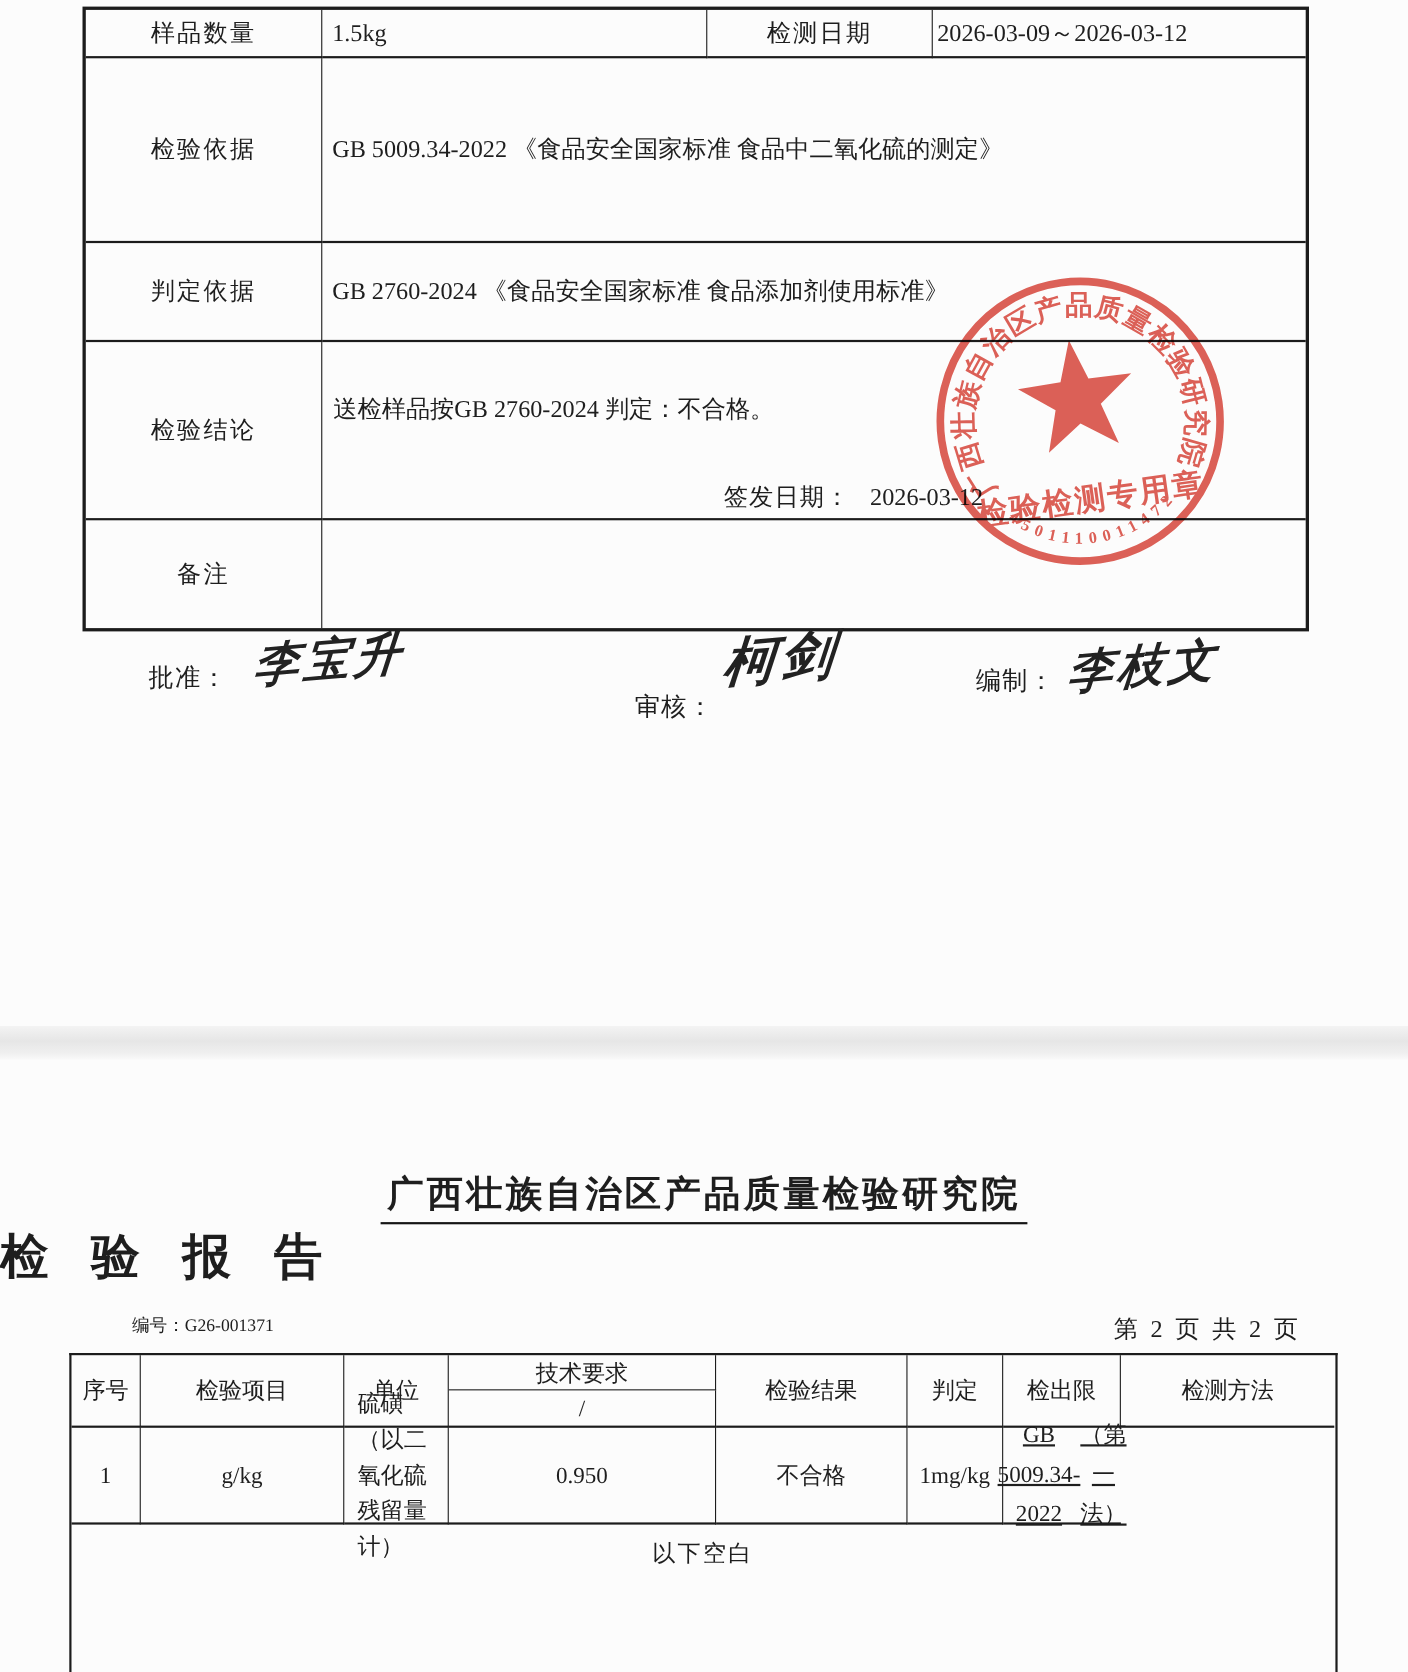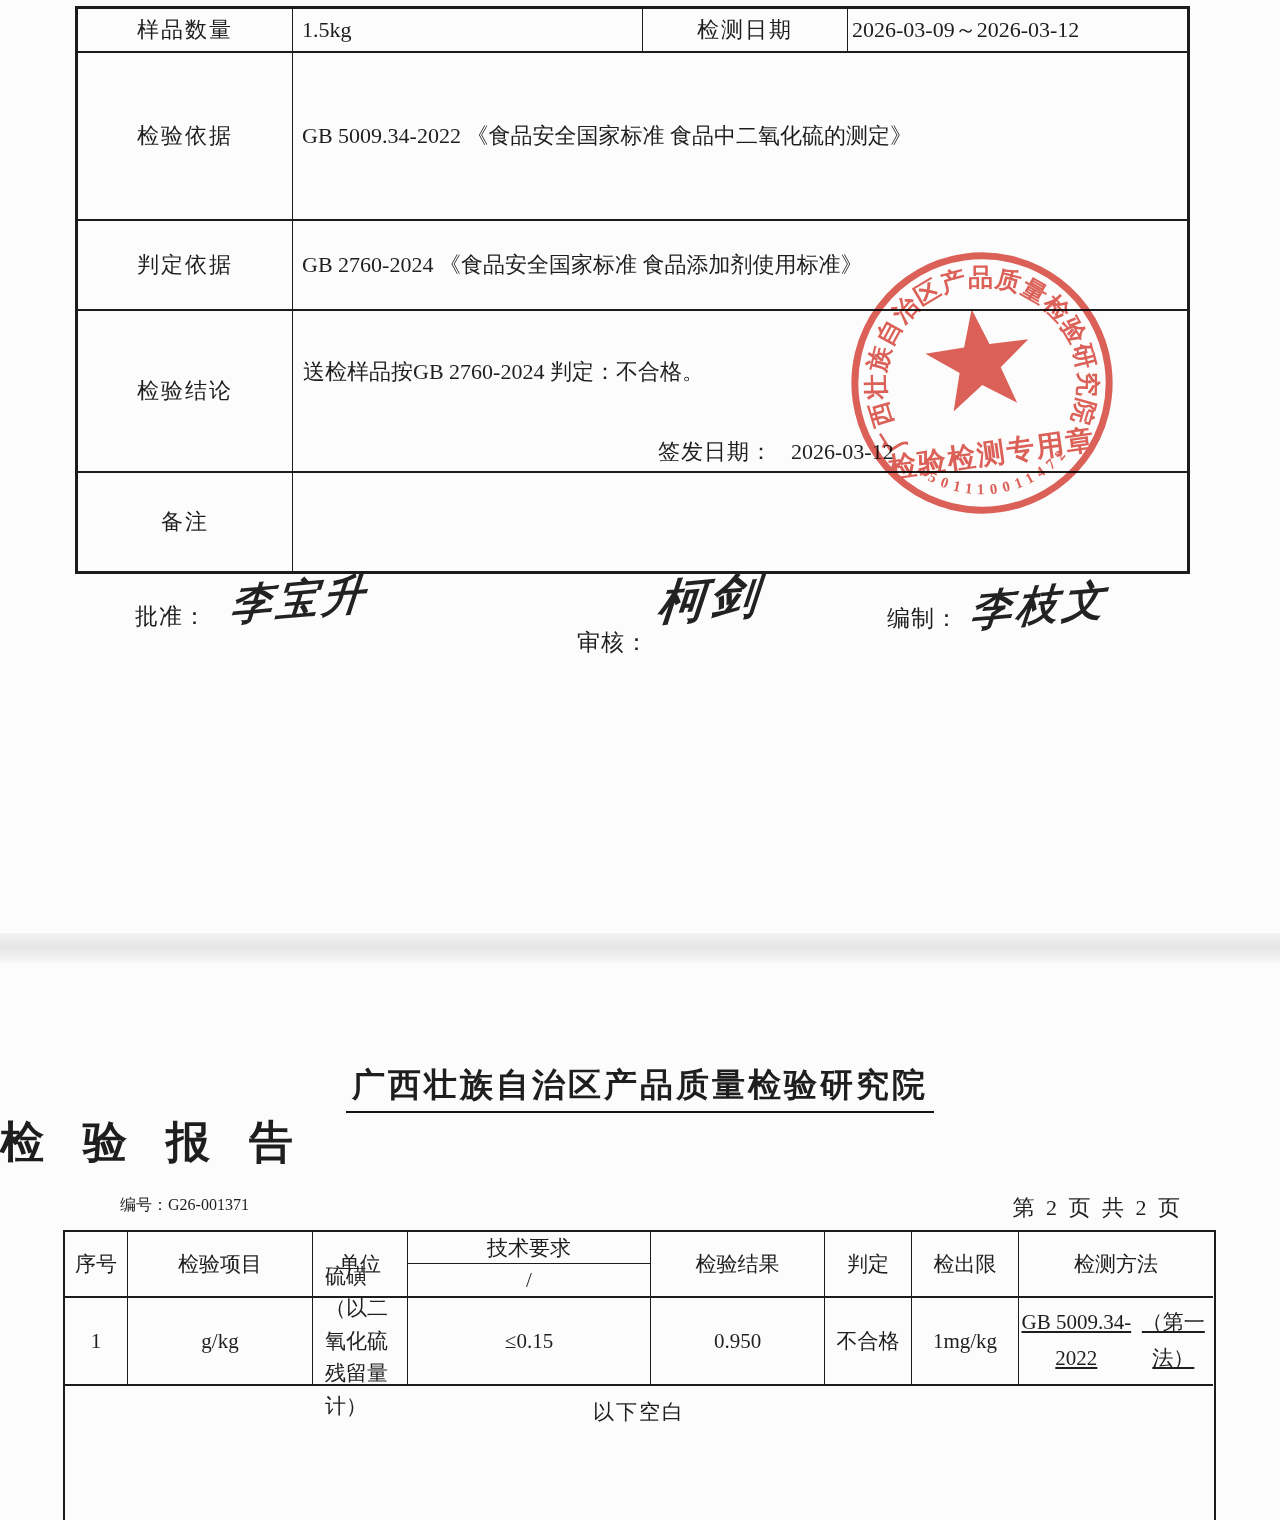--- a/index.html
+++ b/index.html
@@ -159,21 +159,20 @@
     <div class="cell" style="grid-row:1; grid-column:4;">技术要求</div>
     <div class="cell hdr" style="grid-row:2; grid-column:4;">/</div>
     <div class="cell hdr rs2" style="grid-column:5;">检验结果</div>
     <div class="cell hdr rs2" style="grid-column:6;">判定</div>
     <div class="cell hdr rs2" style="grid-column:7;">检出限</div>
     <div class="cell hdr rs2 noR" style="grid-column:8;">检测方法</div>
 
     <div class="cell databot">1</div>
     <div class="cell databot">g/kg</div>
     <div class="cell databot item-cell">硫磺（以二氧化硫残留量计）</div>
-    <div class="cell databot">≤0.15</div>
     <div class="cell databot">0.950</div>
     <div class="cell databot">不合格</div>
     <div class="cell databot">1mg/kg</div>
     <div class="cell databot noR method-cell">
       <span>GB 5009.34-2022</span>
       <span>（第一法）</span>
     </div>
 
     <div class="cell footer-cell">以下空白</div>
   </div>

